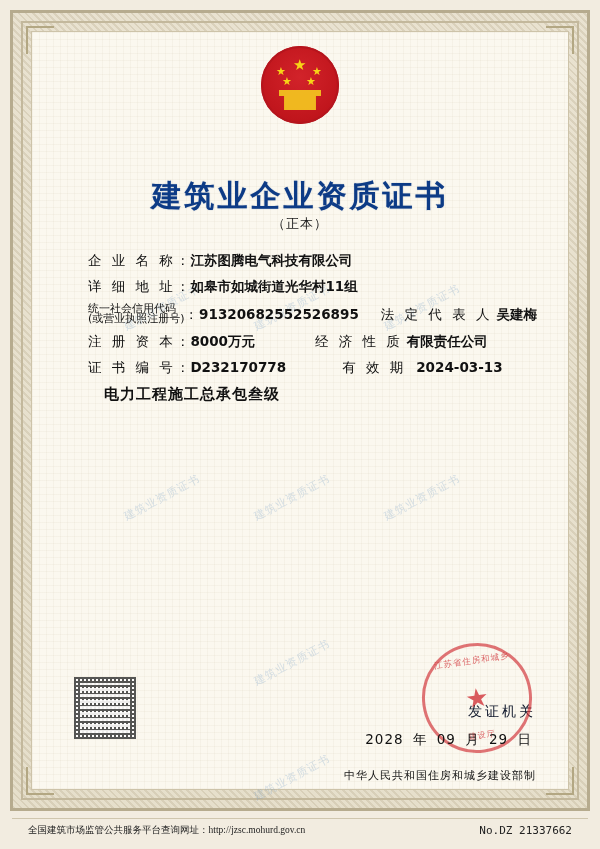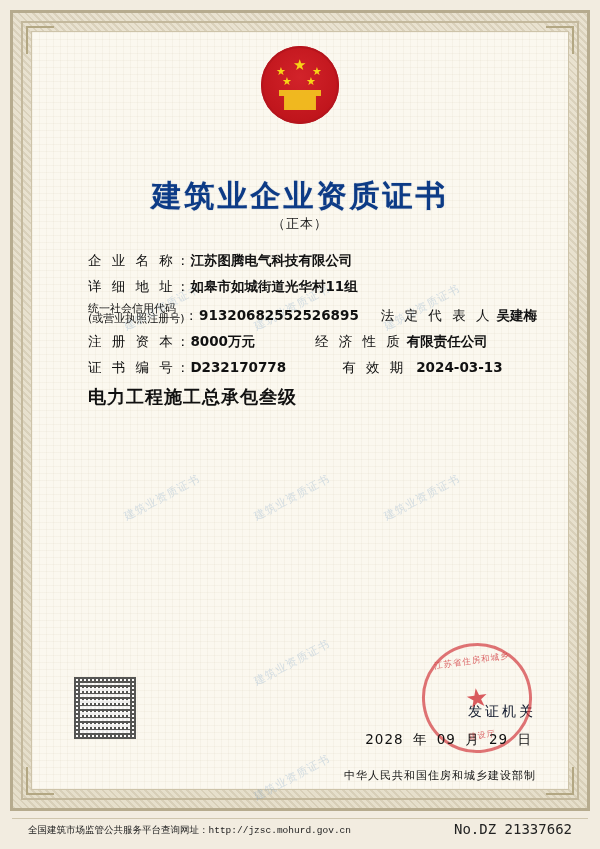--- a/index.html
+++ b/index.html
@@ -153,21 +153,21 @@
   .fields {
     position: absolute;
     left: 88px;
     top: 252px;
     width: 424px;
     font-family: "DejaVu Sans", "Liberation Sans", sans-serif;
     color: #111111;
   }
   .row {
     display: flex;
-    align-items: flex-end;
+    align-items: center;
     margin-bottom: 9px;
     font-size: 13.5px;
     line-height: 17px;
   }
   .row .lab {
     white-space: nowrap;
     letter-spacing: 3px;
   }
   .row .colon { margin: 0 1px 0 0; letter-spacing: 0; }
   .row .val {
@@ -191,21 +191,22 @@
     padding-bottom: 0px;
   }
 
   .qual-head {
     margin-top: 6px;
     font-size: 13.5px;
     letter-spacing: 3px;
   }
   .qual-body {
     margin-top: 6px;
-    font-size: 18px;
+    margin-left: 16px;
+    font-size: 15px;
     font-weight: bold;
     letter-spacing: 1px;
   }
 
   
   .wm {
     position: absolute;
     color: rgba(120,160,200,0.30);
     font-size: 11px;
     font-family: "DejaVu Sans", "Liberation Sans", sans-serif;
@@ -298,27 +299,27 @@
   .seal .seal-top { top: 9px; }
   .seal .seal-bottom { bottom: 9px; font-size: 8px; }
 
   
   .footer-left {
     position: absolute;
     left: 28px;
     bottom: 12px;
     font-size: 9.5px;
     color: #222;
-    font-family: Liberation Mono, monospace;
+    font-family: Liberation Serif, serif;
   }
   .footer-right {
     position: absolute;
     right: 28px;
     bottom: 12px;
-    font-size: 14px;
+    font-size: 11px;
     color: #222;
     font-family: "DejaVu Sans Mono", "Liberation Mono", monospace;
   }
   .footer-rule {
     position: absolute;
     left: 12px;
     right: 12px;
     bottom: 30px;
     height: 1px;
     background: #cfc6ae;

